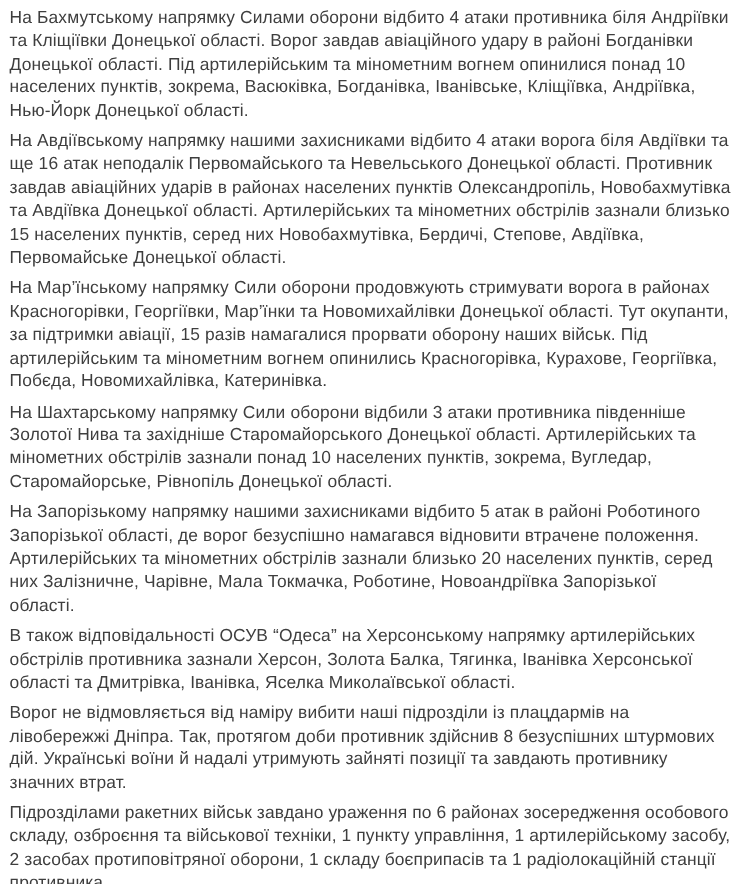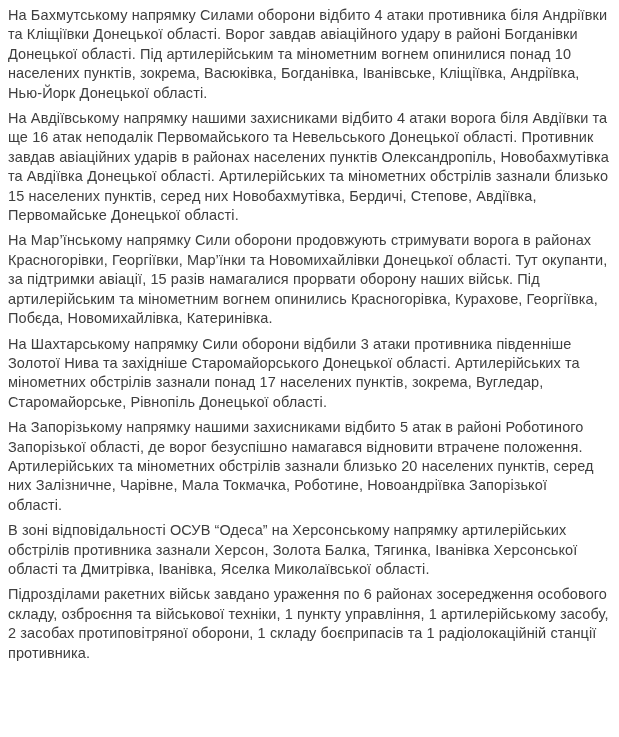--- a/index.html
+++ b/index.html
@@ -28,17 +28,18 @@
     text-align: left;
   }
 </style>
 </head>
 <body>
 
 <div class="report">
   <p>На Бахмутському напрямку Силами оборони відбито 4 атаки противника біля Андріївки та Кліщіївки Донецької області. Ворог завдав авіаційного удару в районі Богданівки Донецької області. Під артилерійським та мінометним вогнем опинилися понад 10 населених пунктів, зокрема, Васюківка, Богданівка, Іванівське, Кліщіївка, Андріївка, Нью-Йорк Донецької області.</p>
   <p>На Авдіївському напрямку нашими захисниками відбито 4 атаки ворога біля Авдіївки та ще 16 атак неподалік Первомайського та Невельського Донецької області. Противник завдав авіаційних ударів в районах населених пунктів Олександропіль, Новобахмутівка та Авдіївка Донецької області. Артилерійських та мінометних обстрілів зазнали близько 15 населених пунктів, серед них Новобахмутівка, Бердичі, Степове, Авдіївка, Первомайське Донецької області.</p>
   <p>На Мар’їнському напрямку Сили оборони продовжують стримувати ворога в районах Красногорівки, Георгіївки, Мар’їнки та Новомихайлівки Донецької області. Тут окупанти, за підтримки авіації, 15 разів намагалися прорвати оборону наших військ. Під артилерійським та мінометним вогнем опинились Красногорівка, Курахове, Георгіївка, Побєда, Новомихайлівка, Катеринівка.</p>
-  <p>На Шахтарському напрямку Сили оборони відбили 3 атаки противника південніше Золотої Нива та західніше Старомайорського Донецької області. Артилерійських та мінометних обстрілів зазнали понад 17 населених пунктів, зокрема, Вугледар, Старомайорське, Рівнопіль Донецької області.</p>
+  <p>На Шахтарському напрямку Сили оборони відбили 3 атаки противника південніше Золотої Нива та західніше Старомайорського Донецької області. Артилерійських та мінометних обстрілів зазнали понад 10 населених пунктів, зокрема, Вугледар, Старомайорське, Рівнопіль Донецької області.</p>
   <p>На Запорізькому напрямку нашими захисниками відбито 5 атак в районі Роботиного Запорізької області, де ворог безуспішно намагався відновити втрачене положення. Артилерійських та мінометних обстрілів зазнали близько 20 населених пунктів, серед них Залізничне, Чарівне, Мала Токмачка, Роботине, Новоандріївка Запорізької  області.</p>
-  <p>В зоні відповідальності ОСУВ “Одеса” на Херсонському напрямку артилерійських обстрілів противника зазнали Херсон, Золота Балка, Тягинка, Іванівка Херсонської області та Дмитрівка, Іванівка, Яселка Миколаївської області.</p>
+  <p>В також відповідальності ОСУВ “Одеса” на Херсонському напрямку артилерійських обстрілів противника зазнали Херсон, Золота Балка, Тягинка, Іванівка Херсонської області та Дмитрівка, Іванівка, Яселка Миколаївської області.</p>
+  <p>Ворог не відмовляється від наміру вибити наші підрозділи із плацдармів на лівобережжі Дніпра. Так, протягом доби противник здійснив 8 безуспішних штурмових дій. Українські воїни й надалі утримують зайняті позиції та завдають противнику значних втрат.</p>
   <p>Підрозділами ракетних військ завдано ураження по 6 районах зосередження особового складу, озброєння та військової техніки, 1 пункту управління, 1 артилерійському засобу, 2 засобах протиповітряної оборони, 1 складу боєприпасів та 1 радіолокаційній станції противника.</p>
 </div>
 
 </body></html>

